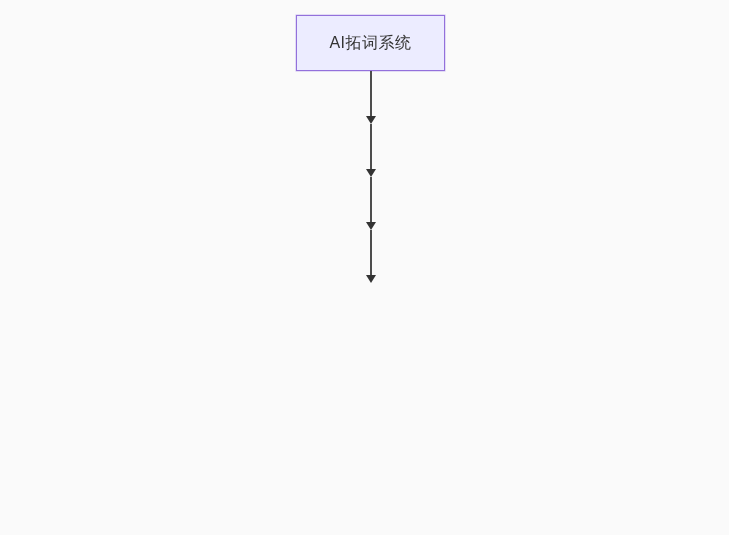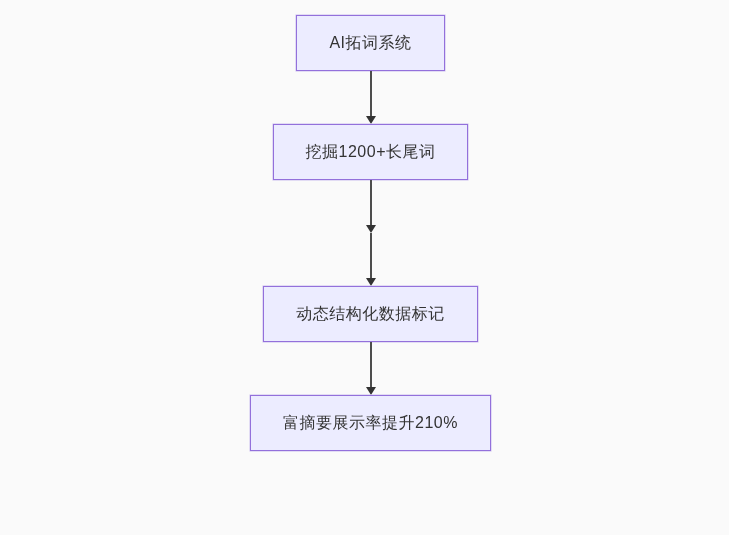--- a/index.html
+++ b/index.html
@@ -78,42 +78,33 @@
 
     <div class="node">
       <span class="node-label">AI拓词系统</span>
     </div>
 
     <div class="arrow">
       <div class="shaft"></div>
       <div class="head"></div>
     </div>
 
-    <div class="node">
-      <span class="node-label">挖掘1200+长尾词</span>
-    </div>
 
     <div class="arrow">
       <div class="shaft"></div>
       <div class="head"></div>
     </div>
 
 
     <div class="arrow">
       <div class="shaft"></div>
       <div class="head"></div>
     </div>
 
-    <div class="node">
-      <span class="node-label">动态结构化数据标记</span>
-    </div>
 
     <div class="arrow">
       <div class="shaft"></div>
       <div class="head"></div>
     </div>
 
-    <div class="node">
-      <span class="node-label">富摘要展示率提升210%</span>
-    </div>
 
   </div>
 </div>
 
 </body></html>

